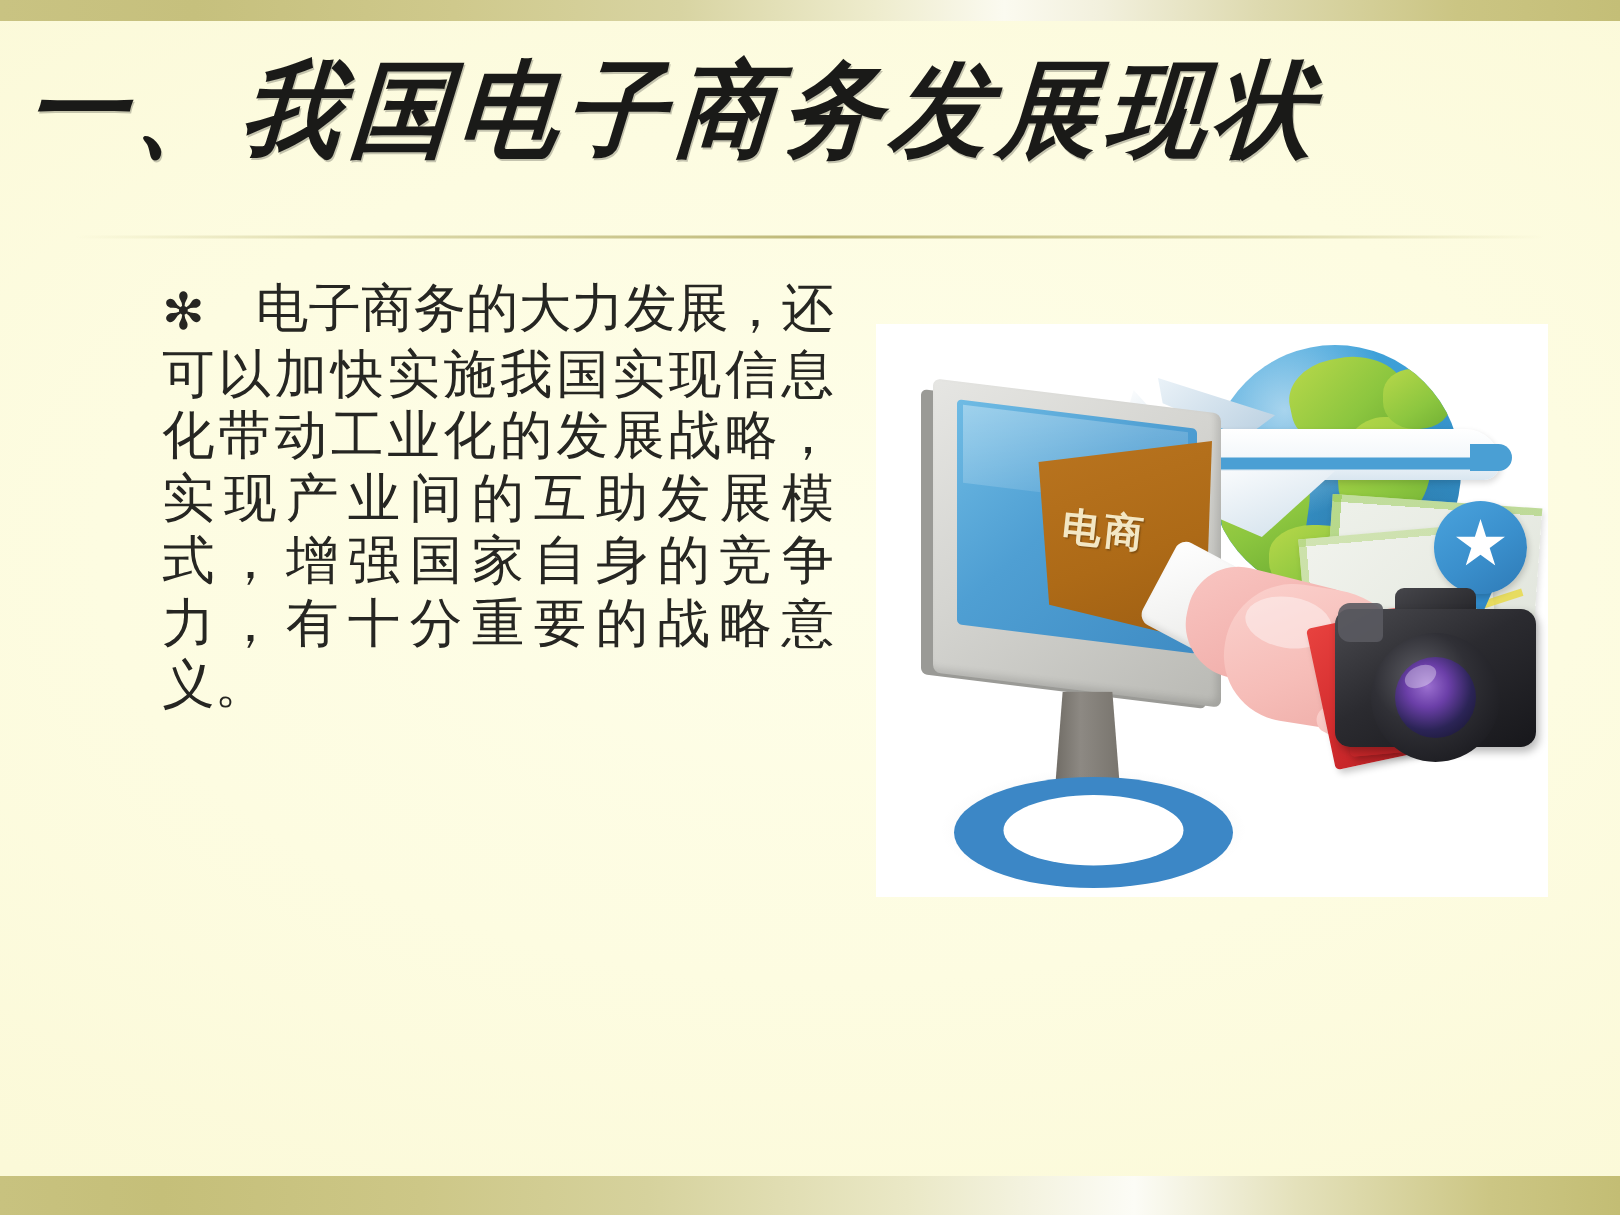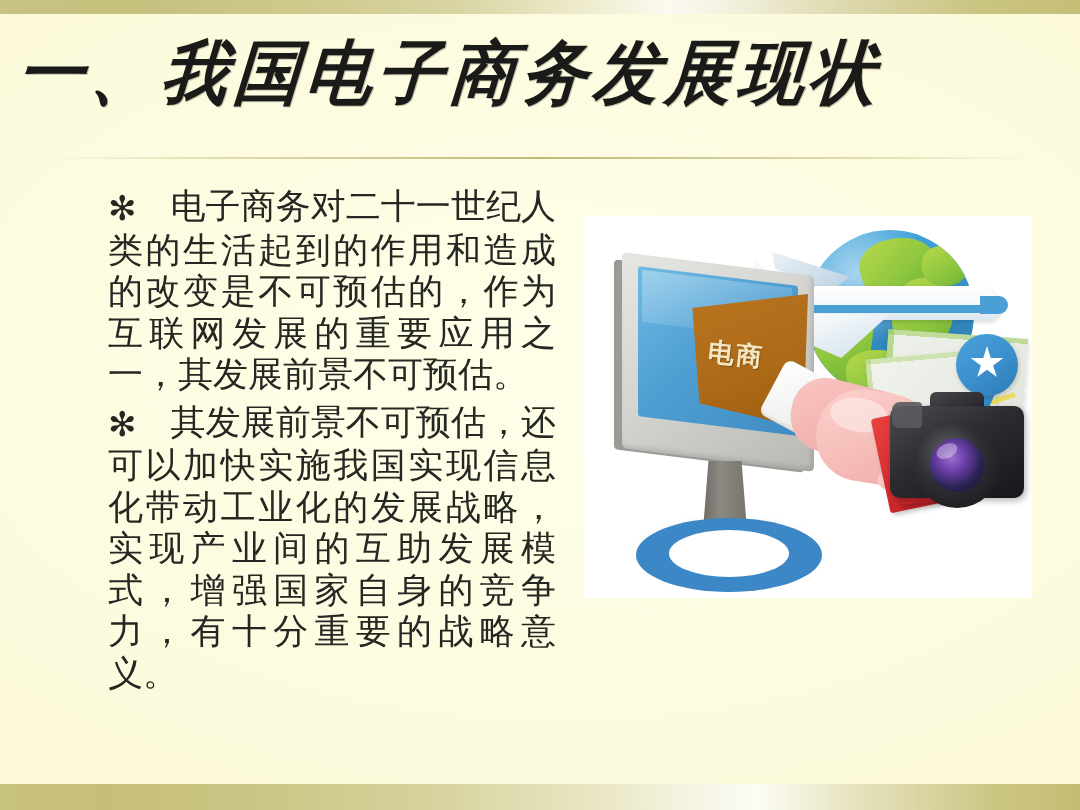--- a/index.html
+++ b/index.html
@@ -502,22 +502,21 @@
 <div id="slide">
 
   <div class="band band-top"></div>
   <div class="paper"></div>
   <div class="band band-bottom b2"></div>
 
   <div class="title">一、我国电子商务发展现状</div>
   <div class="title-rule"></div>
 
   <div class="body-col">
-    <div class="bullet-para"><span class="bullet-mark">✻</span><span class="bullet-gap"></span><span>电子商务对二十一世纪人类的生活起到的作用和造成的改变是不可预估的，作为互联网发展的重要应用之一，其发展前景不可预估。</span></div>
-    <div class="bullet-para"><span class="bullet-mark">✻</span><span class="bullet-gap"></span><span>其发展前景不可预估，还可以加快实施我国实现信息化带动工业化的发展战略，实现产业间的互助发展模式，增强国家自身的竞争力，有十分重要的战略意义。</span></div>
+    <div class="bullet-para"><span class="bullet-mark">✻</span><span class="bullet-gap"></span><span>电子商务的大力发展，还可以加快实施我国实现信息化带动工业化的发展战略，实现产业间的互助发展模式，增强国家自身的竞争力，有十分重要的战略意义。</span></div>
   </div>
 
   <div class="pic-panel">
     <div class="pic-stage">
 
       <div class="globe">
         <div class="land ld1"></div>
         <div class="land ld2"></div>
         <div class="land ld3"></div>
         <div class="land ld4"></div>

